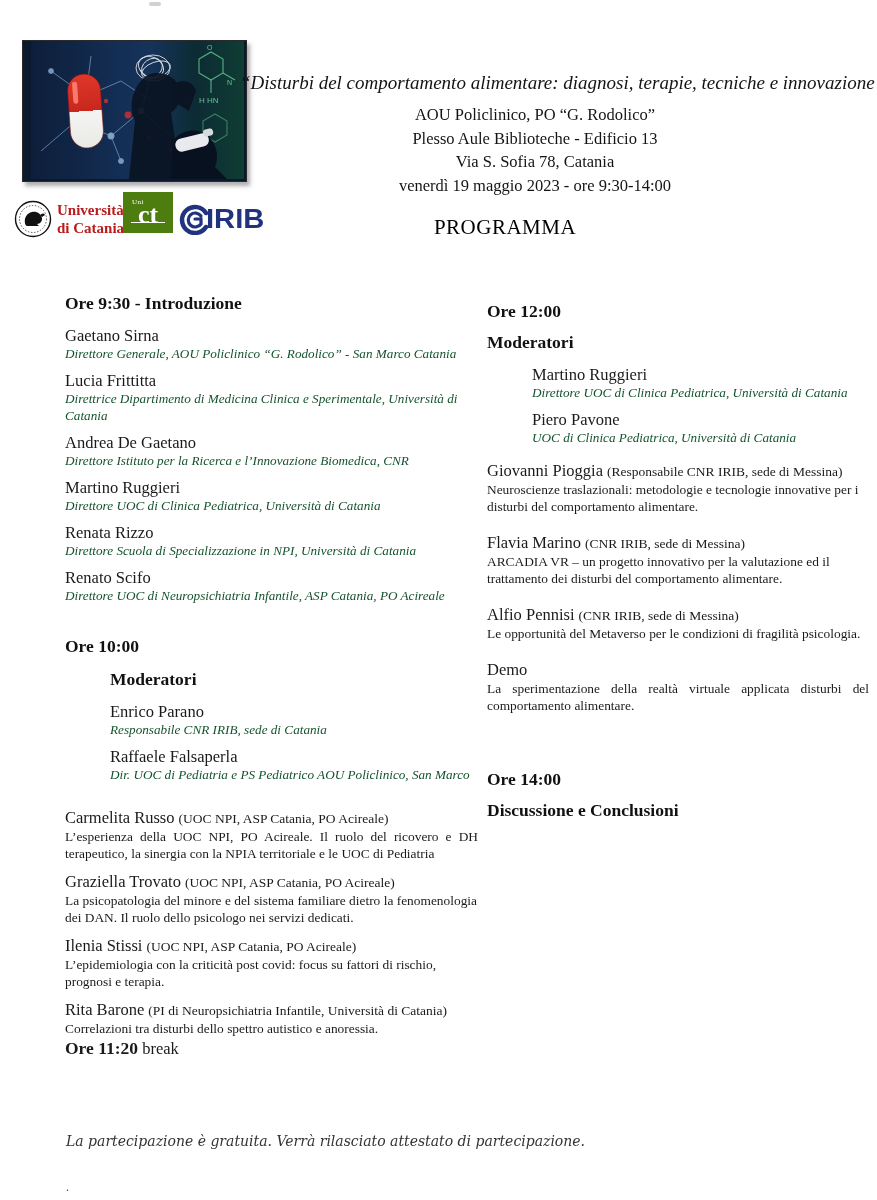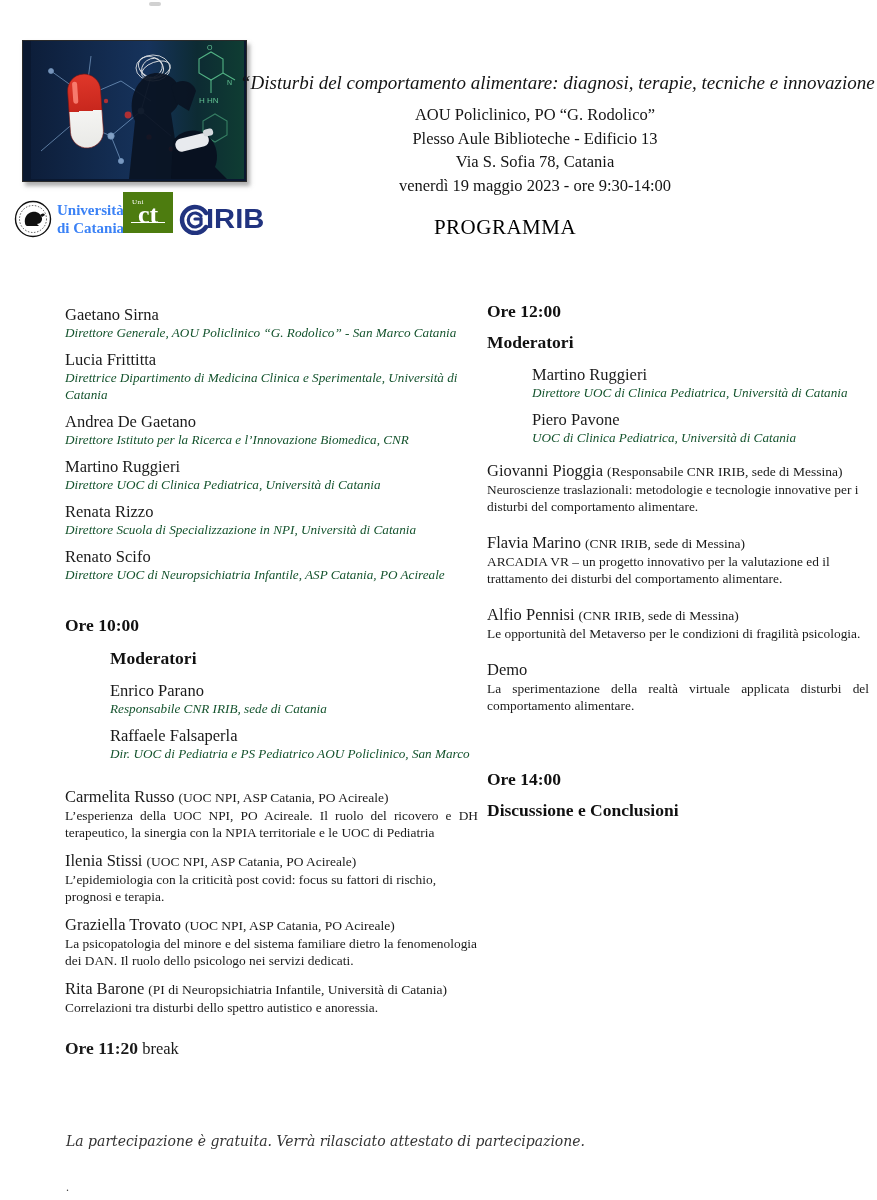--- a/index.html
+++ b/index.html
@@ -14,21 +14,21 @@
   #title{position:absolute;left:240px;top:72px;width:627px;text-align:center;
          font-style:italic;font-size:19px;white-space:nowrap;color:#141414;}
   #venue{position:absolute;left:250px;top:103px;width:570px;text-align:center;
          font-size:16.5px;line-height:23.5px;color:#141414;}
   #programma{position:absolute;left:240px;top:215px;width:530px;text-align:center;
          font-size:21px;letter-spacing:.5px;color:#000000;}
 
   
   #seal{position:absolute;left:13px;top:198px;width:40px;height:42px;}
   #unict-name{position:absolute;left:57px;top:201px;font-size:15px;font-weight:600;
-        line-height:18px;color:#3b82f6;font-family:"Liberation Serif",serif;}
+        line-height:18px;color:#b91c1c;font-family:"Liberation Serif",serif;}
   #ctbox{position:absolute;left:123px;top:192px;width:50px;height:41px;background:#4d7c0f;
         color:#fff;text-align:center;}
   #ctbox .uni{position:absolute;left:9px;top:6px;font-size:7px;letter-spacing:.5px;}
   #ctbox .ct{position:absolute;left:0;right:0;top:8px;font-size:26px;font-weight:bold;
         font-family:"Liberation Serif",serif;}
   #ctbox .bar{position:absolute;left:8px;right:8px;bottom:10px;height:1.5px;background:#fff;}
   #irib{position:absolute;left:179px;top:203px;width:80px;height:36px;}
   #irib .txt{position:absolute;left:27px;top:1px;font-size:27px;font-weight:bold;
         font-family:"Liberation Sans",sans-serif;color:#21337f;letter-spacing:0px;
         transform:scaleX(1.08);transform-origin:left;}
@@ -169,20 +169,21 @@
   <div id="title">“Disturbi del comportamento alimentare: diagnosi, terapie, tecniche e innovazione”</div>
   <div id="venue">
     <div>AOU Policlinico, PO “G. Rodolico”</div>
     <div>Plesso Aule Biblioteche - Edificio 13</div>
     <div>Via S. Sofia 78, Catania</div>
     <div>venerdì 19 maggio 2023 - ore 9:30-14:00</div>
   </div>
   <div id="programma">PROGRAMMA</div>
 
   <div id="colL">
+    <div class="session-h">Ore 9:30 - Introduzione</div>
 
     <div class="person mt12">
       <div class="pname">Gaetano Sirna</div>
       <div class="prole">Direttore Generale, AOU Policlinico “G. Rodolico” - San Marco Catania</div>
     </div>
     <div class="person">
       <div class="pname">Lucia Frittitta</div>
       <div class="prole">Direttrice Dipartimento di Medicina Clinica e Sperimentale, Università di Catania</div>
     </div>
     <div class="person">
@@ -212,26 +213,26 @@
     <div class="person indent">
       <div class="pname">Raffaele Falsaperla</div>
       <div class="prole">Dir. UOC di Pediatria e PS Pediatrico AOU Policlinico, San Marco</div>
     </div>
 
     <div class="talk mt25">
       <div><span class="tname">Carmelita Russo</span> <span class="taffil">(UOC NPI, ASP Catania, PO Acireale)</span></div>
       <div class="tdesc just">L’esperienza della UOC NPI, PO Acireale.  Il ruolo del ricovero e DH terapeutico, la sinergia con la NPIA territoriale e le UOC di Pediatria</div>
     </div>
     <div class="talk">
+      <div><span class="tname">Graziella Trovato</span> <span class="taffil">(UOC NPI, ASP Catania, PO Acireale)</span></div>
+      <div class="tdesc">La psicopatologia del minore e del sistema familiare dietro la fenomenologia dei DAN. Il ruolo dello psicologo nei servizi dedicati.</div>
+    </div>
+    <div class="talk">
       <div><span class="tname">Ilenia Stissi</span> <span class="taffil">(UOC NPI, ASP Catania, PO Acireale)</span></div>
       <div class="tdesc">L’epidemiologia con la criticità post covid: focus su fattori di rischio, prognosi e terapia.</div>
-    </div>
-    <div class="talk">
-      <div><span class="tname">Graziella Trovato</span> <span class="taffil">(UOC NPI, ASP Catania, PO Acireale)</span></div>
-      <div class="tdesc">La psicopatologia del minore e del sistema familiare dietro la fenomenologia dei DAN. Il ruolo dello psicologo nei servizi dedicati.</div>
     </div>
     <div class="talk">
       <div><span class="tname">Rita Barone</span> <span class="taffil">(PI di Neuropsichiatria Infantile, Università di Catania)</span></div>
       <div class="tdesc">Correlazioni tra disturbi dello spettro autistico e anoressia.</div>
     </div>
   </div>
 
   <div id="break-line"><b>Ore 11:20</b><span class="reg"> break</span></div>
 
   <div id="colR">

